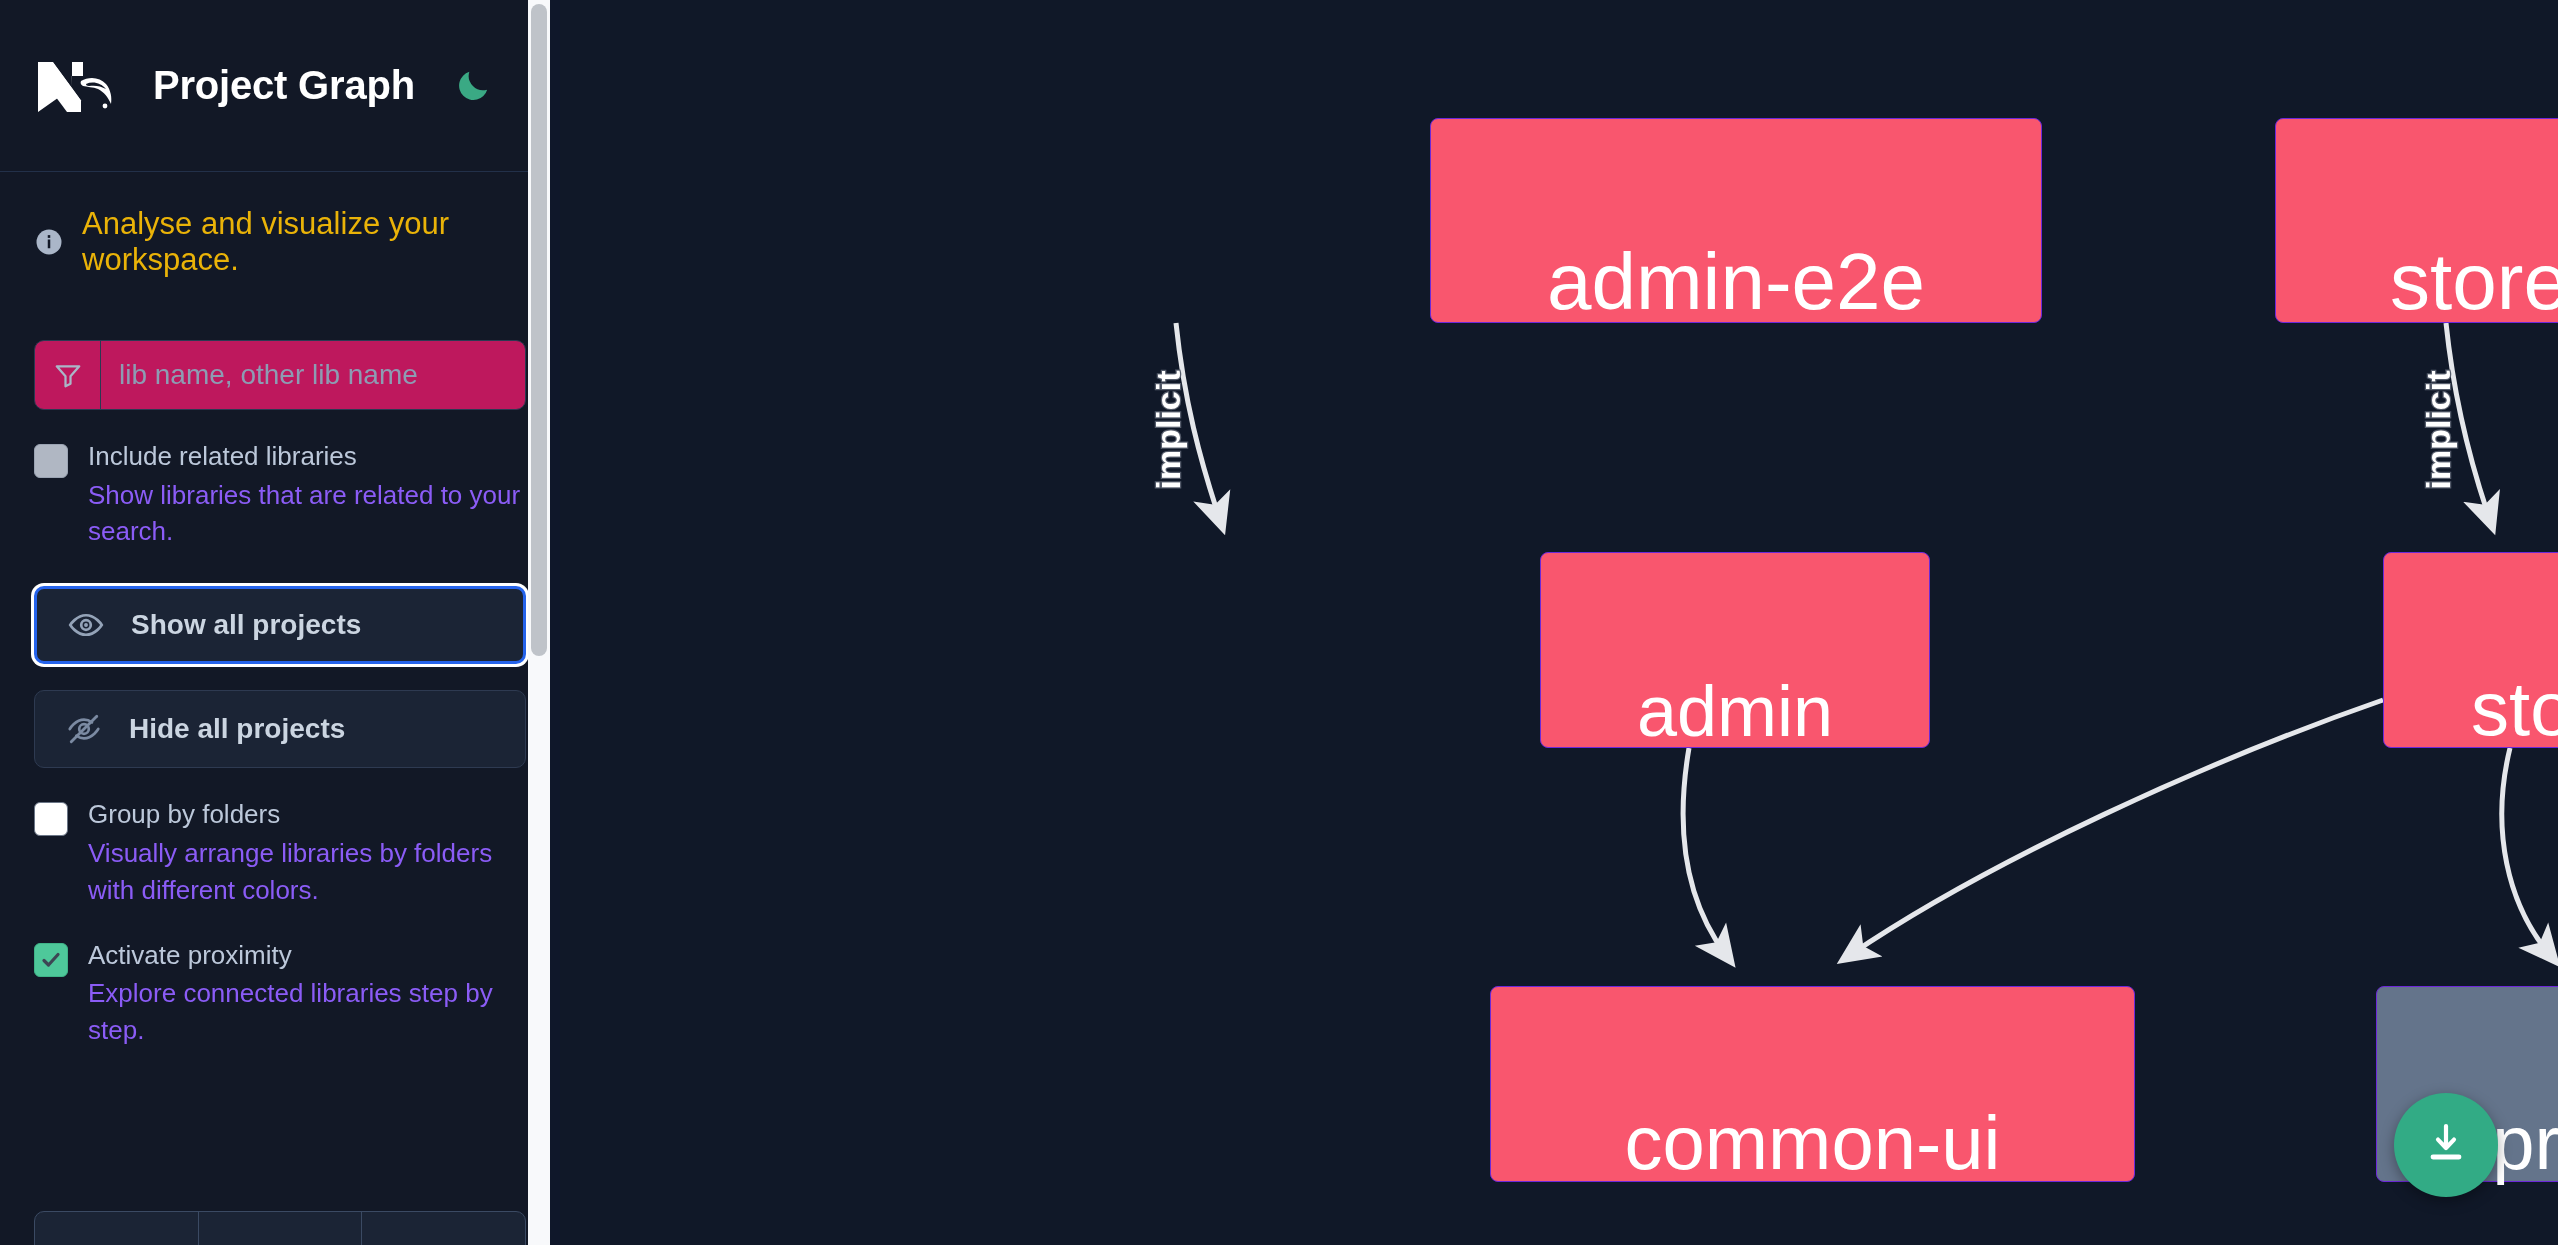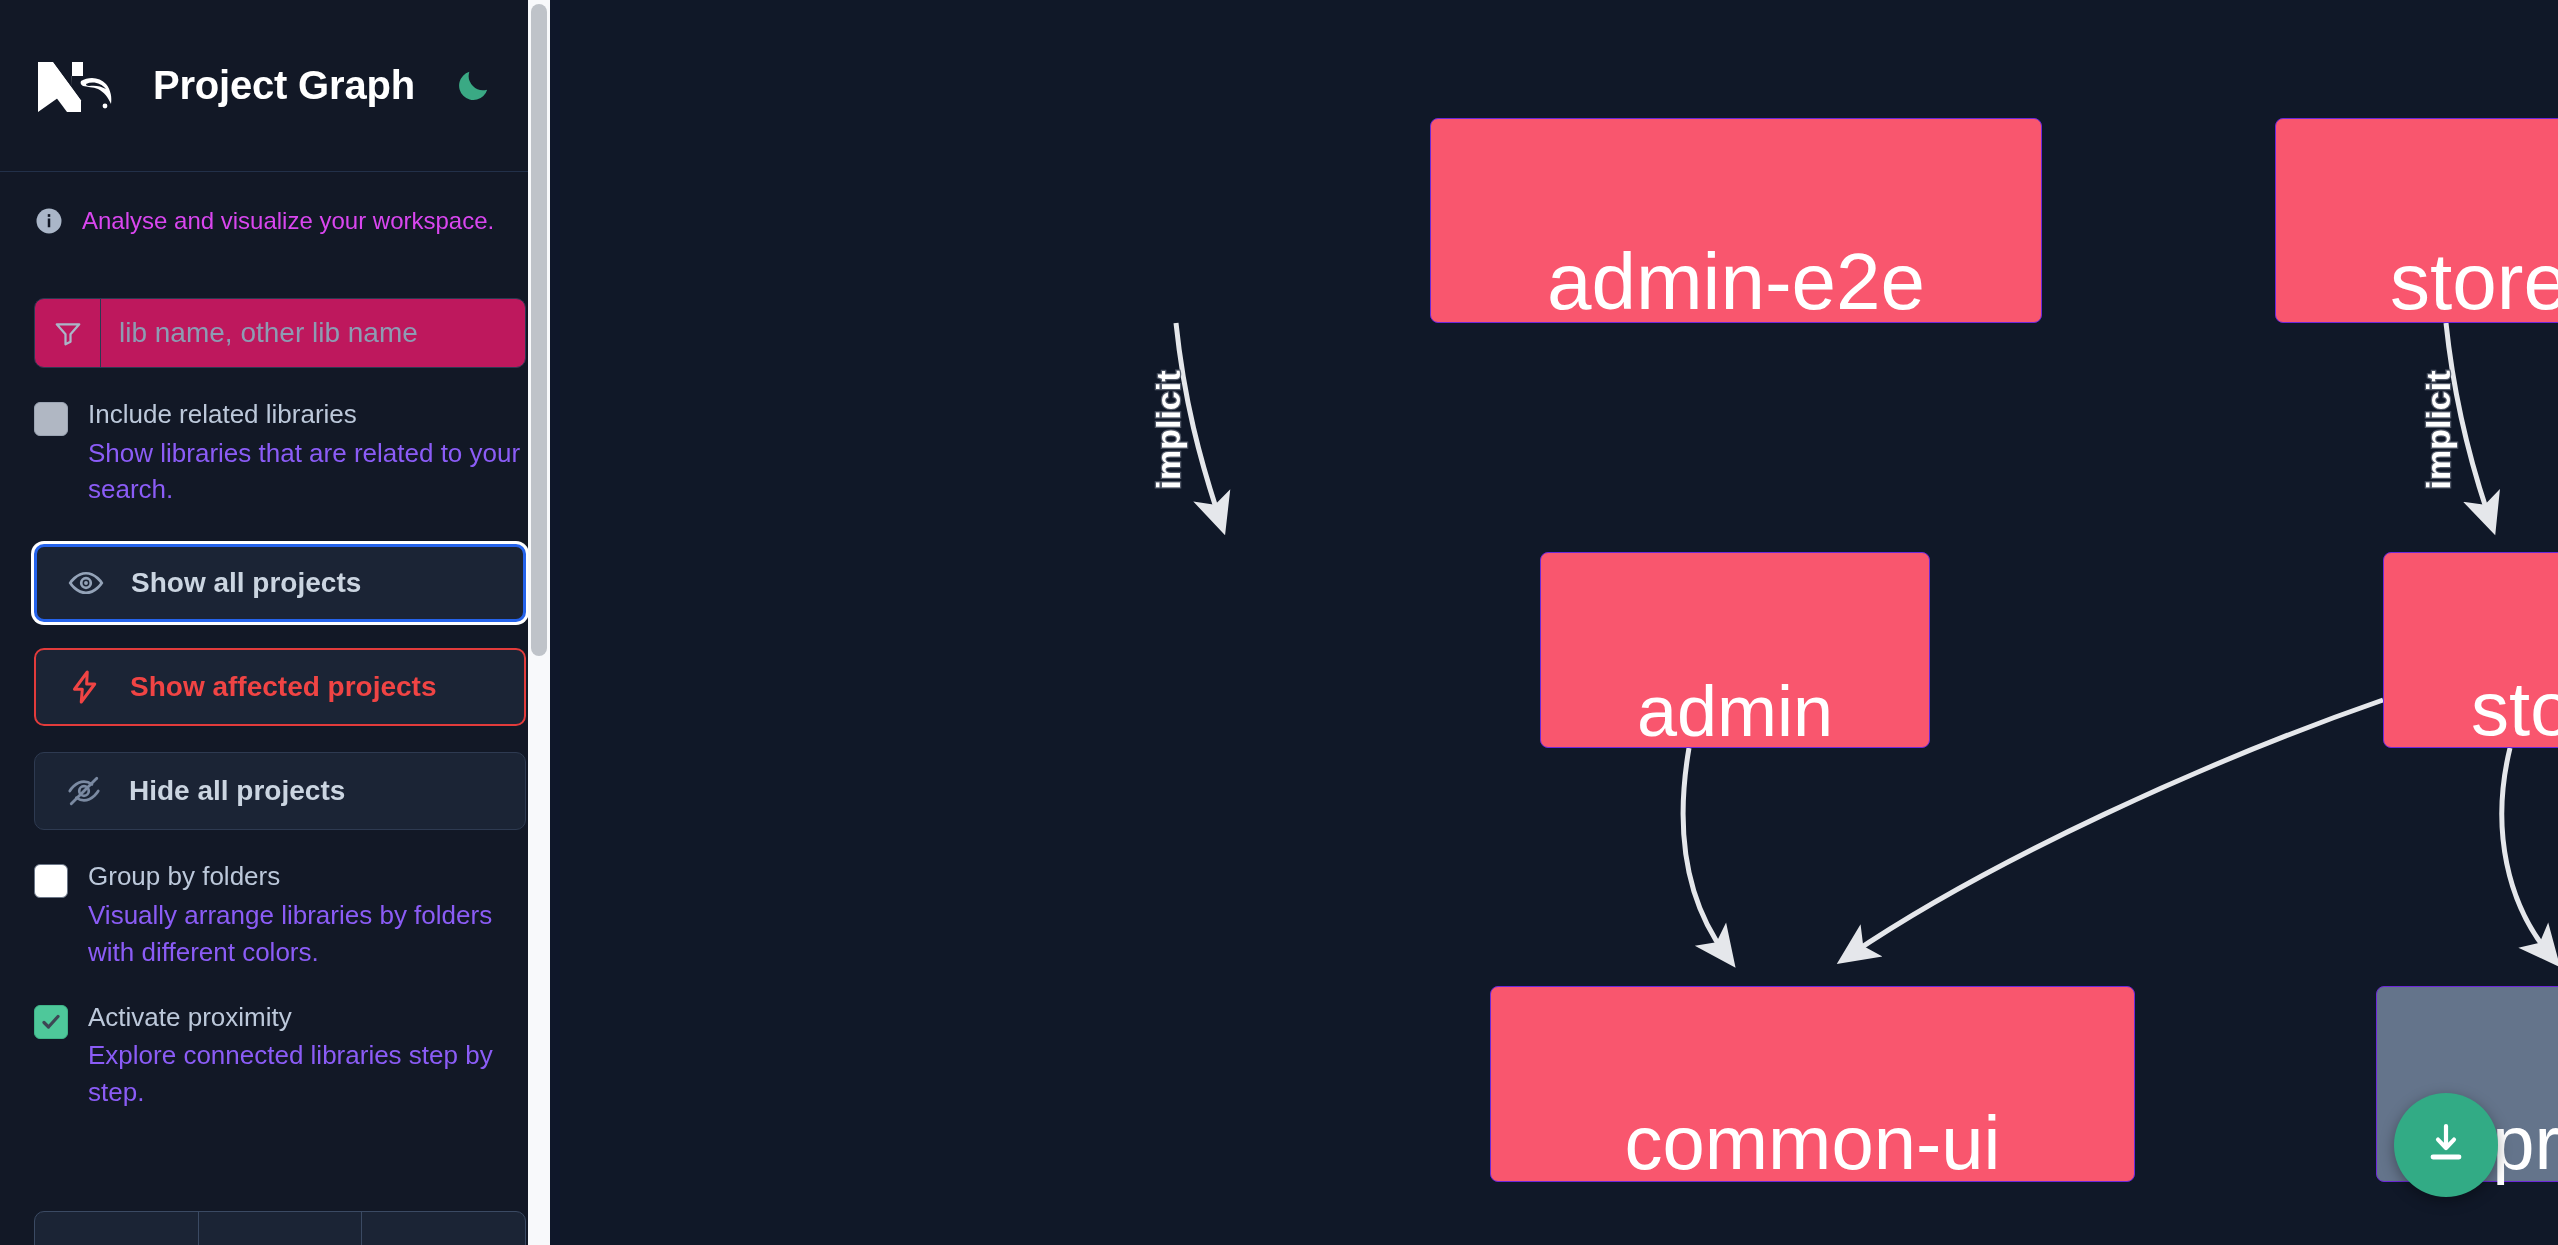--- a/index.html
+++ b/index.html
@@ -38,21 +38,21 @@
     display: flex; align-items: center; justify-content: center;
     cursor: pointer;
   }
 
   .info-row {
     display: flex; align-items: center;
     padding: 34px 34px 0 34px;
     gap: 18px;
   }
   .info-icon { width: 30px; height: 30px; flex: 0 0 30px; }
-  .info-text { font-size: 24px; color: #d946ef; }
+  .info-text { font-size: 31px; color: #eab308; }
 
   .filter-box {
     margin: 62px 34px 0 34px;
     height: 70px;
     display: flex; align-items: stretch;
     background: #be185d;
     border: 1px solid #2b3952;
     border-radius: 10px;
     overflow: hidden;
   }
@@ -216,28 +216,20 @@
           <span class="gico">
             <svg viewBox="0 0 24 24" width="36" height="36" aria-hidden="true">
               <path d="M1.5 12S5.5 5.5 12 5.5 22.5 12 22.5 12 18.5 18.5 12 18.5 1.5 12 1.5 12z" fill="none" stroke="#94a3b8" stroke-width="1.8"></path>
               <circle cx="12" cy="12" r="3.2" fill="none" stroke="#94a3b8" stroke-width="1.8"></circle>
               <circle cx="12" cy="12" r="1.3" fill="#94a3b8"></circle>
             </svg>
           </span>
           <span class="glabel">Show all projects</span>
         </div>
 
-        <div class="gbtn danger">
-          <span class="gico">
-            <svg viewBox="0 0 24 24" width="36" height="36" aria-hidden="true">
-              <path d="M13.5 2 5 13.5h5.2L9.5 22 18.5 10h-5.4z" fill="none" stroke="#f04444" stroke-width="2" stroke-linejoin="round"></path>
-            </svg>
-          </span>
-          <span class="glabel">Show affected projects</span>
-        </div>
 
         <div class="gbtn">
           <span class="gico">
             <svg viewBox="0 0 24 24" width="36" height="36" aria-hidden="true">
               <path d="M2.5 12S6.2 5.8 12 5.8c2.1 0 3.9.8 5.3 1.8M21.5 12s-3.7 6.2-9.5 6.2c-2 0-3.7-.7-5.1-1.7" fill="none" stroke="#7b8aa2" stroke-width="1.8" stroke-linecap="round"></path>
               <circle cx="12" cy="12" r="3.2" fill="none" stroke="#7b8aa2" stroke-width="1.8"></circle>
               <line x1="3.5" y1="20.5" x2="20.5" y2="3.5" stroke="#7b8aa2" stroke-width="1.9" stroke-linecap="round"></line>
             </svg>
           </span>
           <span class="glabel">Hide all projects</span>

